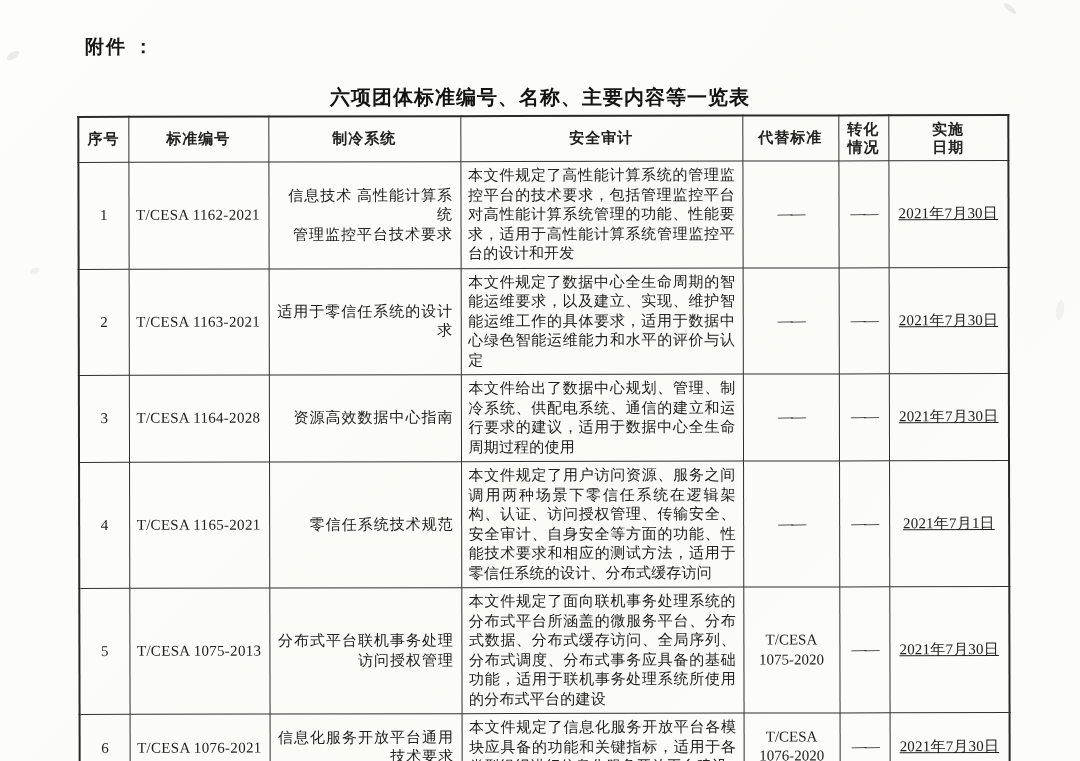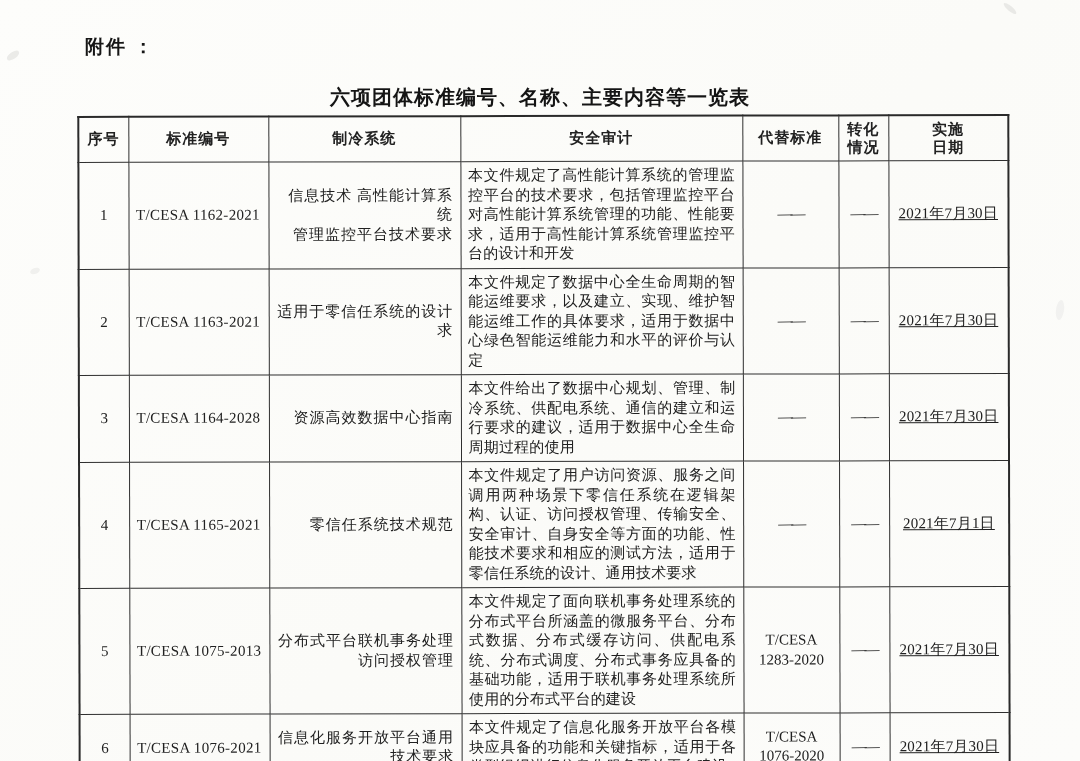--- a/index.html
+++ b/index.html
@@ -157,32 +157,32 @@
         <td class="c-name">资源高效数据中心指南</td>
         <td class="c-content">本文件给出了数据中心规划、管理、制冷系统、供配电系统、通信的建立和运行要求的建议，适用于数据中心全生命周期过程的使用</td>
         <td class="c-replaced dash">——</td>
         <td class="c-conv dash">——</td>
         <td class="c-date">2021年7月30日</td>
       </tr>
       <tr>
         <td class="c-no">4</td>
         <td class="c-code">T/CESA 1165-2021</td>
         <td class="c-name">零信任系统技术规范</td>
-        <td class="c-content">本文件规定了用户访问资源、服务之间调用两种场景下零信任系统在逻辑架构、认证、访问授权管理、传输安全、安全审计、自身安全等方面的功能、性能技术要求和相应的测试方法，适用于零信任系统的设计、通用技术要求</td>
+        <td class="c-content">本文件规定了用户访问资源、服务之间调用两种场景下零信任系统在逻辑架构、认证、访问授权管理、传输安全、安全审计、自身安全等方面的功能、性能技术要求和相应的测试方法，适用于零信任系统的设计、分布式缓存访问</td>
         <td class="c-replaced dash">——</td>
         <td class="c-conv dash">——</td>
         <td class="c-date">2021年7月1日</td>
       </tr>
       <tr>
         <td class="c-no">5</td>
         <td class="c-code">T/CESA 1075-2013</td>
         <td class="c-name">分布式平台联机事务处理
 访问授权管理</td>
-        <td class="c-content">本文件规定了面向联机事务处理系统的分布式平台所涵盖的微服务平台、分布式数据、分布式缓存访问、供配电系统、分布式调度、分布式事务应具备的基础功能，适用于联机事务处理系统所使用的分布式平台的建设</td>
-        <td class="c-replaced">T/CESA 1283-2020</td>
+        <td class="c-content">本文件规定了面向联机事务处理系统的分布式平台所涵盖的微服务平台、分布式数据、分布式缓存访问、全局序列、分布式调度、分布式事务应具备的基础功能，适用于联机事务处理系统所使用的分布式平台的建设</td>
+        <td class="c-replaced">T/CESA 1075-2020</td>
         <td class="c-conv dash">——</td>
         <td class="c-date">2021年7月30日</td>
       </tr>
       <tr>
         <td class="c-no">6</td>
         <td class="c-code">T/CESA 1076-2021</td>
         <td class="c-name">信息化服务开放平台通用
 技术要求</td>
         <td class="c-content">本文件规定了信息化服务开放平台各模块应具备的功能和关键指标，适用于各类型组织进行信息化服务开放平台建设</td>
         <td class="c-replaced">T/CESA 1076-2020</td>

